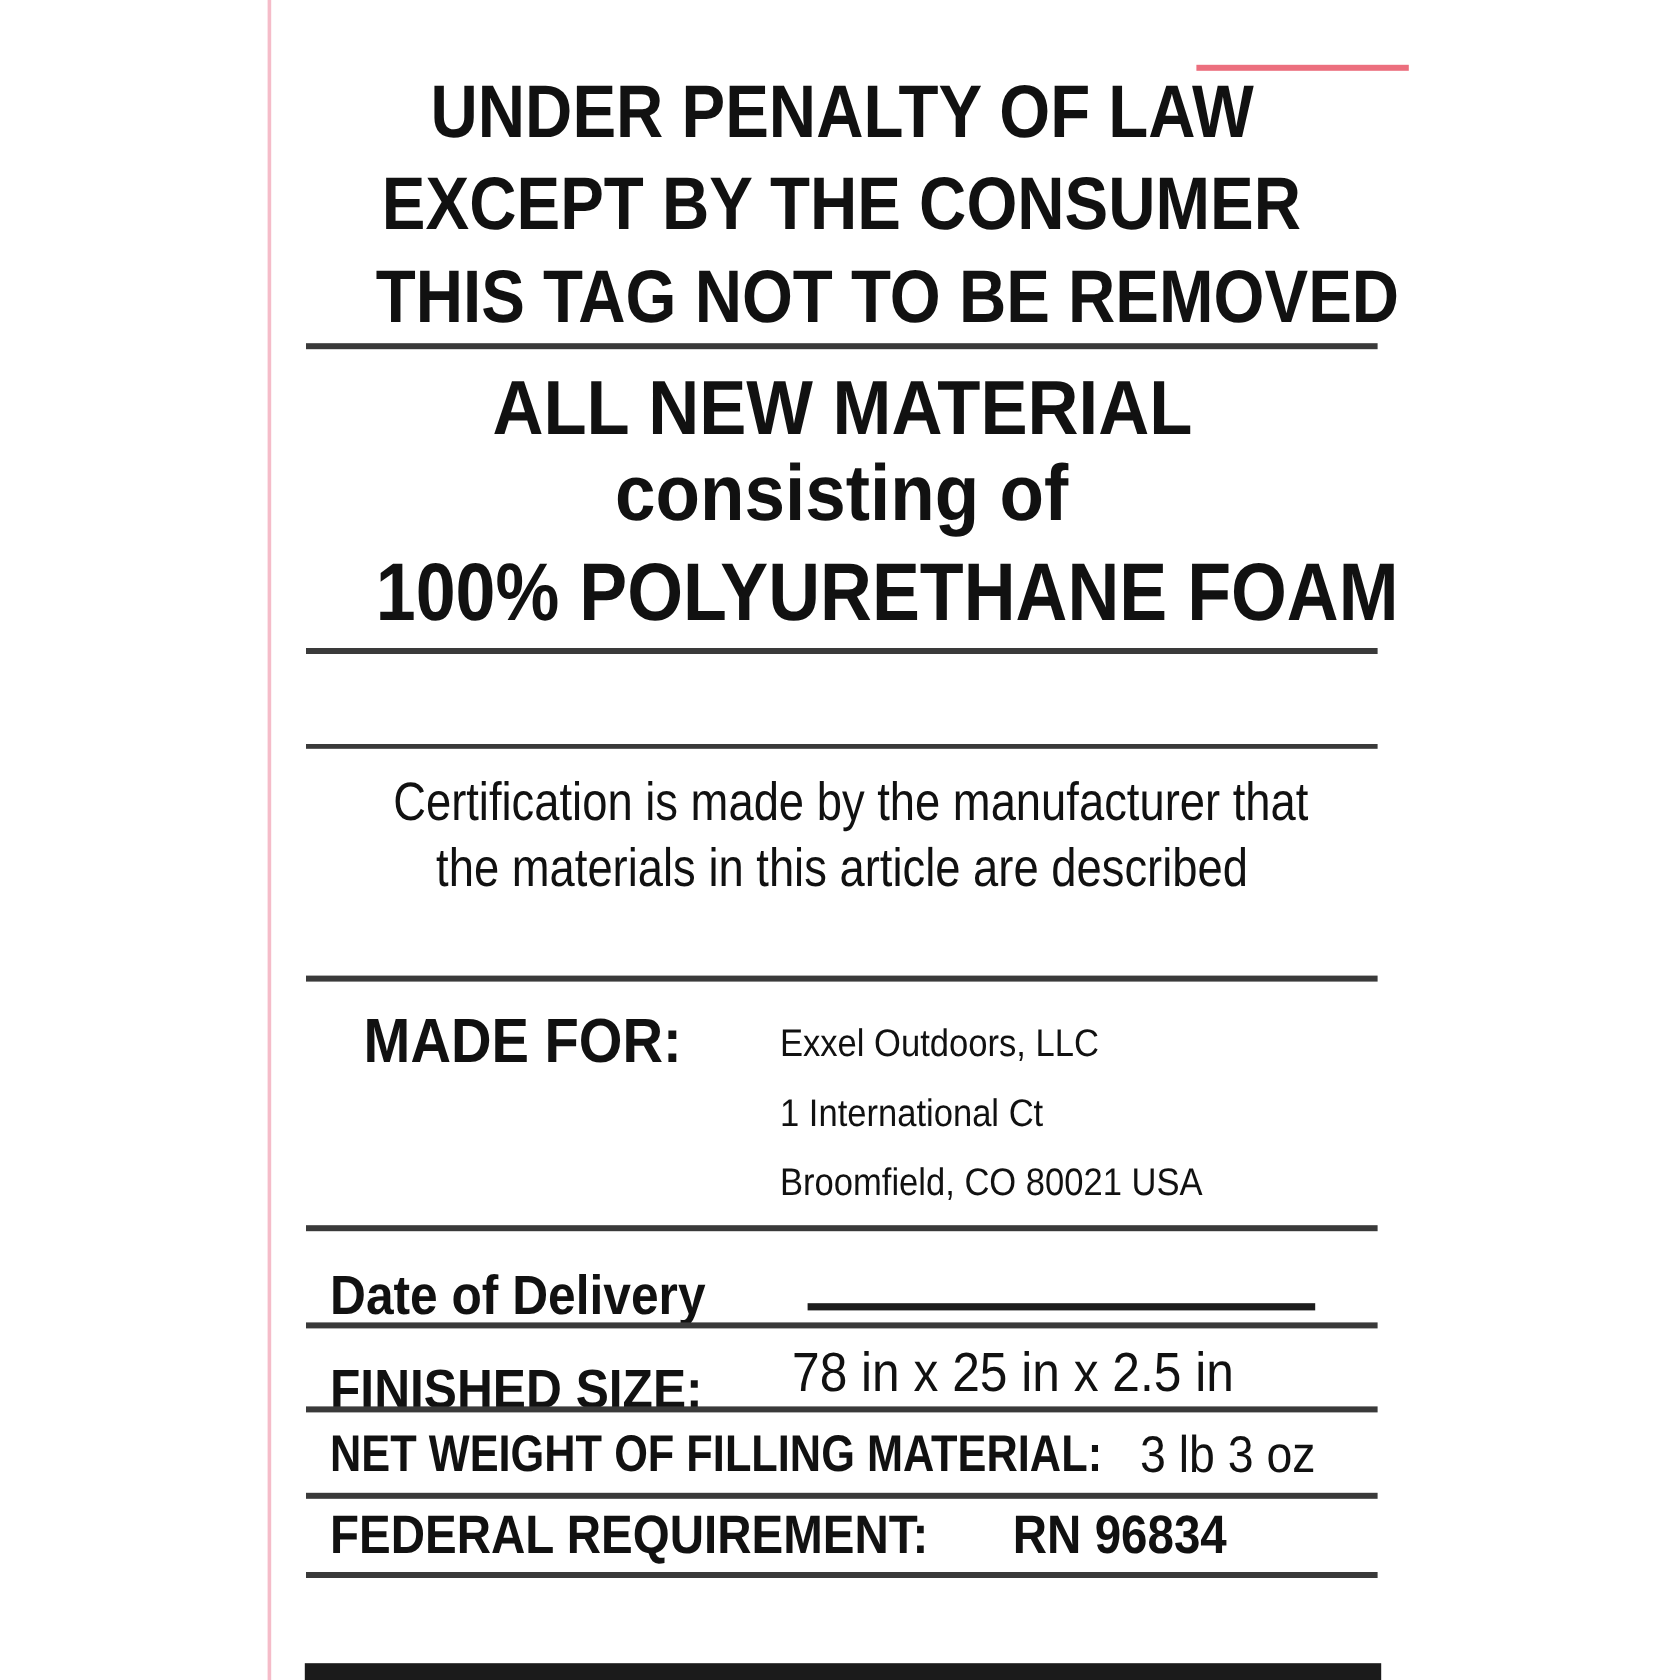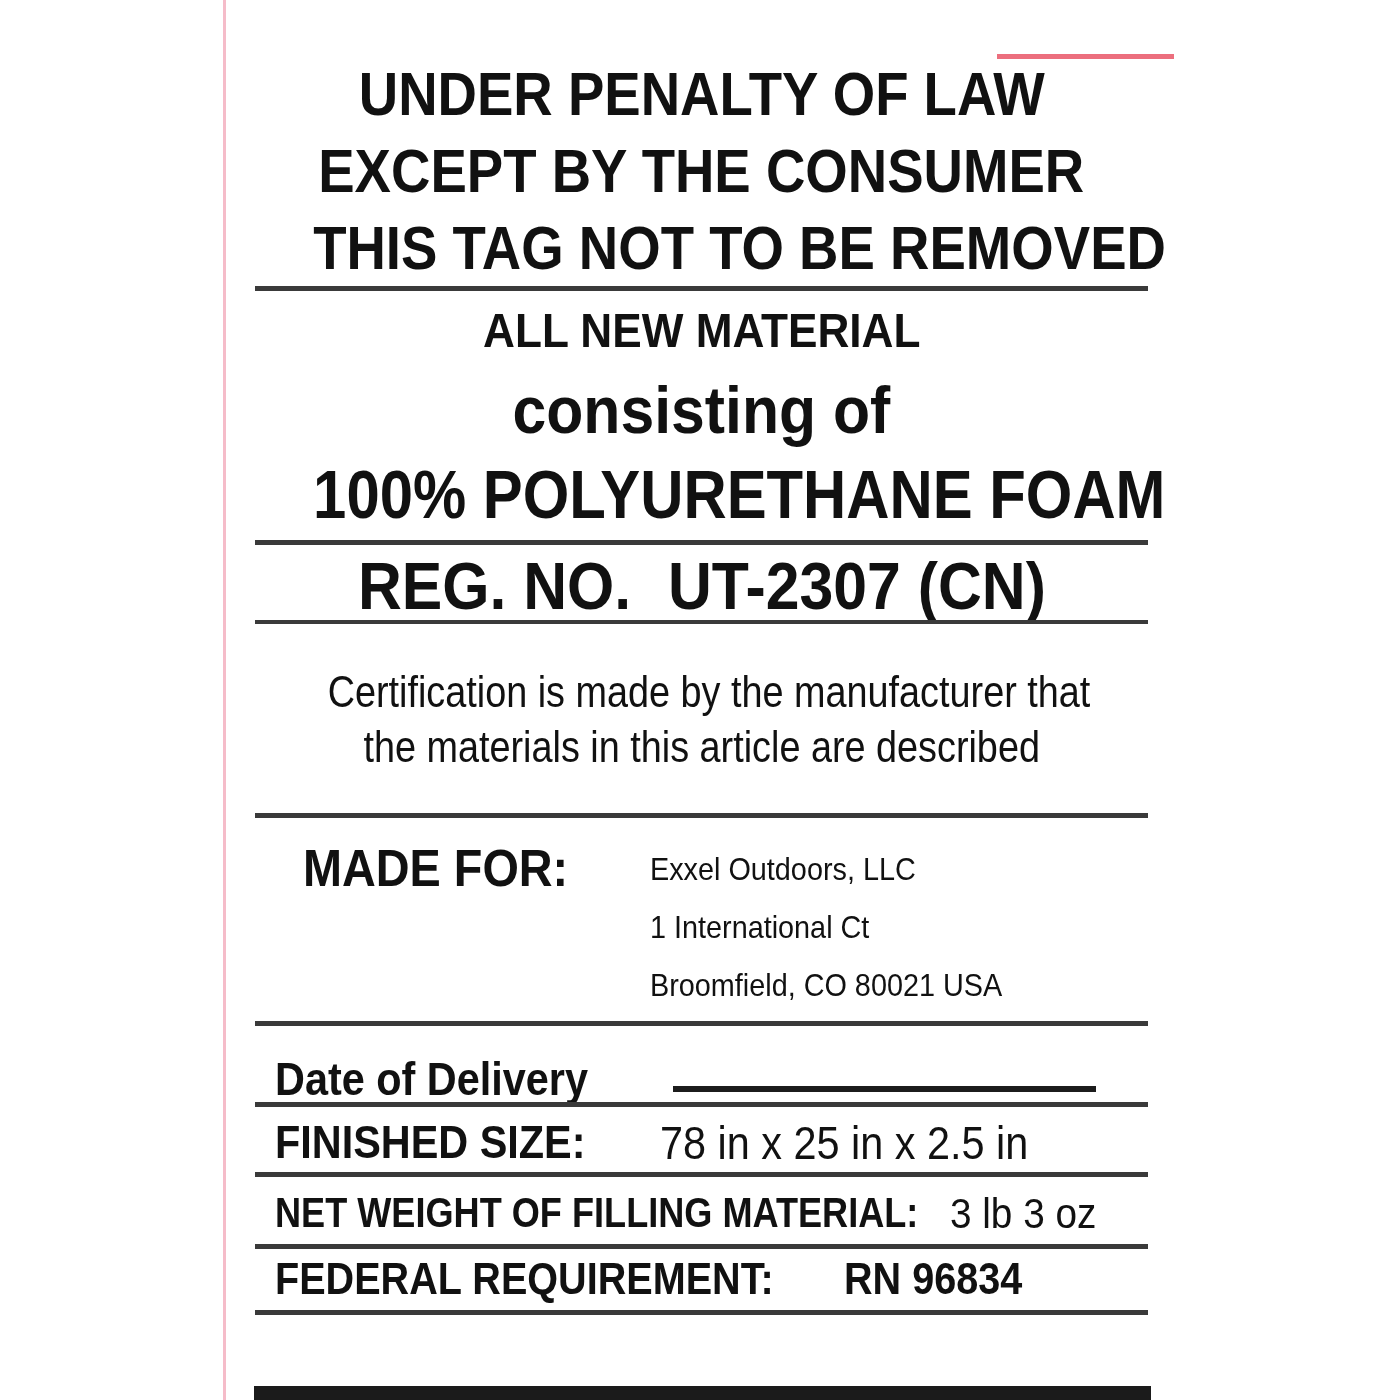--- a/index.html
+++ b/index.html
@@ -30,36 +30,36 @@
   
   .cxc { display: inline-block; transform: scaleX(0.88); transform-origin: 50% 50%; white-space: nowrap; }
   .cxl { display: inline-block; transform: scaleX(0.88); transform-origin: 0 50%; white-space: nowrap; }
   .cx84c { display: inline-block; transform: scaleX(0.84); transform-origin: 50% 50%; white-space: nowrap; }
   .cx84l { display: inline-block; transform: scaleX(0.84); transform-origin: 0 50%; white-space: nowrap; }
   .cx92c { display: inline-block; transform: scaleX(0.92); transform-origin: 50% 50%; white-space: nowrap; }
   .cx90l { display: inline-block; transform: scaleX(0.90); transform-origin: 0 50%; white-space: nowrap; }
 
   .warning { position: absolute; top: 55px; left: 0; width: 893px; font-weight: bold; font-size: 62px; line-height: 77px; letter-spacing: 0px; }
 
-  .mat1 { position: absolute; top: 303px; width: 893px; font-weight: bold; font-size: 48px; }
+  .mat1 { position: absolute; top: 303px; width: 893px; font-weight: bold; font-size: 64px; }
   .mat2 { position: absolute; top: 372px; width: 893px; font-weight: bold; font-size: 66px; }
   .mat3 { position: absolute; top: 455px; width: 893px; font-weight: bold; font-size: 68px; }
 
   .regno { position: absolute; top: 548px; width: 893px; font-weight: bold; font-size: 66px; }
   .regno .gap { display: inline-block; width: 40px; }
 
-  .cert { position: absolute; top: 640px; width: 893px; font-size: 45px; line-height: 55px; font-weight: 400; margin-top: 24px; }
+  .cert { position: absolute; top: 640px; width: 893px; font-size: 45px; line-height: 55px; font-weight: 400; }
 
   .madefor-label { position: absolute; left: 48px; top: 838px; font-weight: bold; font-size: 52px; }
   .address { position: absolute; left: 395px; top: 840px; font-size: 32px; line-height: 58px; font-weight: 400; }
 
   .dod-label { position: absolute; left: 20px; top: 1040px; font-weight: bold; font-size: 46px; margin-top: 12px; }
   .dod-blank { position: absolute; left: 418px; top: 1086px; width: 423px; height: 6px; background: #1c1c1c; }
 
-  .row-label { font-weight: bold; font-size: 46px; }
+  .row-label { font-weight: bold; font-size: 46px; margin-top: 15px; }
   .fin-label { position: absolute; left: 20px; top: 1115px; }
   .fin-value { position: absolute; left: 405px; top: 1116px; font-size: 46px; font-weight: 400; }
 
   .net-label { position: absolute; left: 20px; top: 1188px; font-weight: bold; font-size: 43px; }
   .net-value { position: absolute; left: 695px; top: 1189px; font-size: 43px; font-weight: 400; }
 
   .fed-label { position: absolute; left: 20px; top: 1253px; font-weight: bold; font-size: 45px; }
   .fed-value { position: absolute; left: 589px; top: 1253px; font-weight: bold; font-size: 45px; }
 
   .origin { position: absolute; top: 1390px; width: 893px; font-weight: normal; font-size: 64px; text-align: right; }
@@ -81,23 +81,20 @@
     </div>
 
     <div class="rule" style="top:286px"></div>
 
     <div class="mat1 center"><span class="cx92c">ALL NEW MATERIAL</span></div>
     <div class="mat2 center"><span class="cx92c">consisting of</span></div>
     <div class="mat3 center"><span class="cxc">100% POLYURETHANE FOAM</span></div>
 
     <div class="rule" style="top:540px"></div>
 
-    <div class="regno center nowrap">
-      <span class="cx92c"><span>REG. NO.</span><span class="gap"></span><span>UT-2307 (CN)</span></span>
-    </div>
 
     <div class="rule" style="top:620px; height:4px"></div>
 
     <div class="cert center">
       <div><span class="cx84c">Certification is made by the manufacturer that</span></div>
       <div><span class="cx84c">the materials in this article are described</span></div>
     </div>
 
     <div class="rule" style="top:813px"></div>
 

